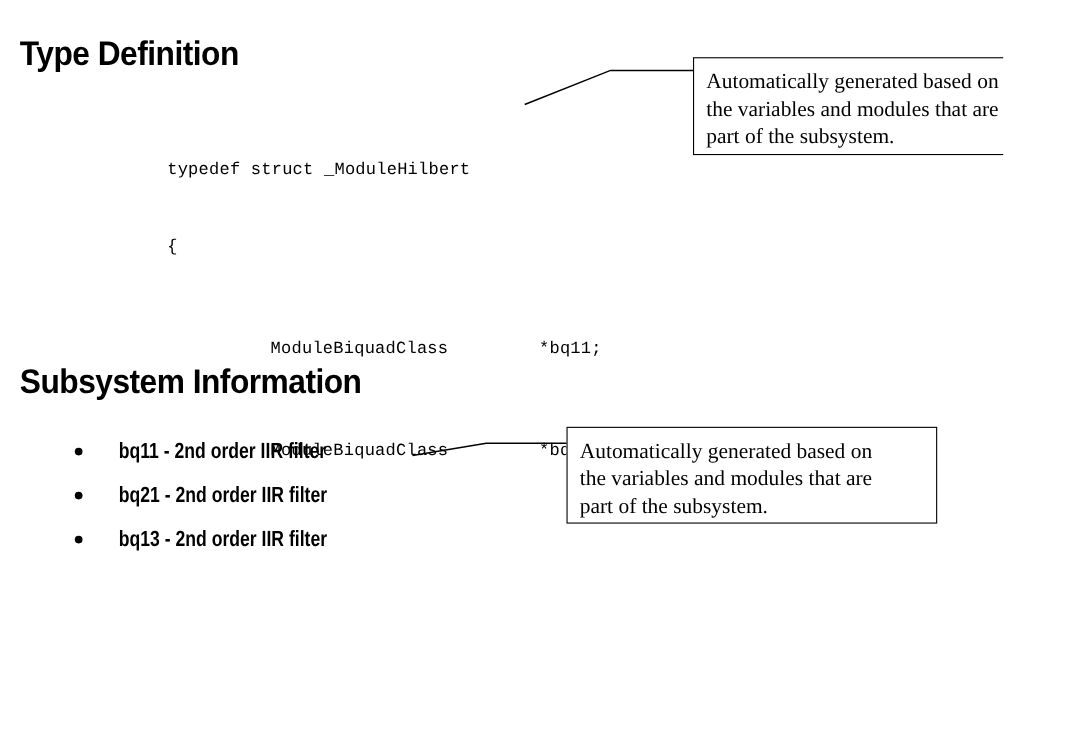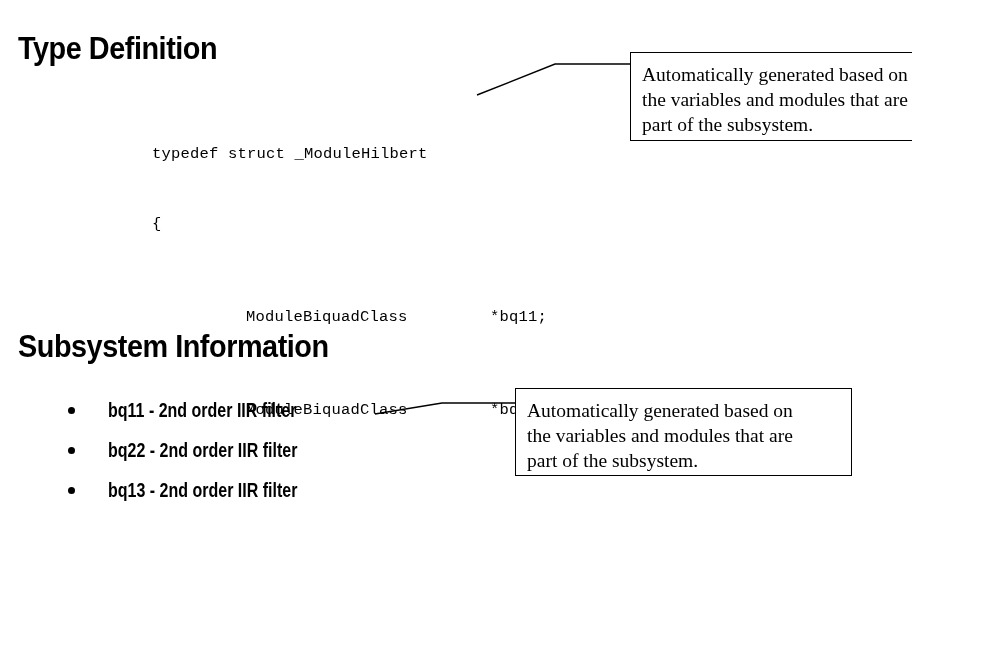--- a/index.html
+++ b/index.html
@@ -158,21 +158,21 @@
 
   <div class="section-heading" id="heading-subsystem-info">Subsystem Information</div>
 
   <div id="bullet-list">
     <div class="bullet-row">
       <span class="bullet-marker"></span>
       <span class="bullet-text">bq11 - 2nd order IIR filter</span>
     </div>
     <div class="bullet-row">
       <span class="bullet-marker"></span>
-      <span class="bullet-text">bq22 - 2nd order IIR filter</span>
+      <span class="bullet-text">bq21 - 2nd order IIR filter</span>
     </div>
     <div class="bullet-row">
       <span class="bullet-marker"></span>
       <span class="bullet-text">bq13 - 2nd order IIR filter</span>
     </div>
   </div>
 
   <svg class="leader-line" id="leader-line-2" viewBox="0 0 160 35">
     <polyline points="7,22 74,11 160,11"></polyline>
   </svg>

